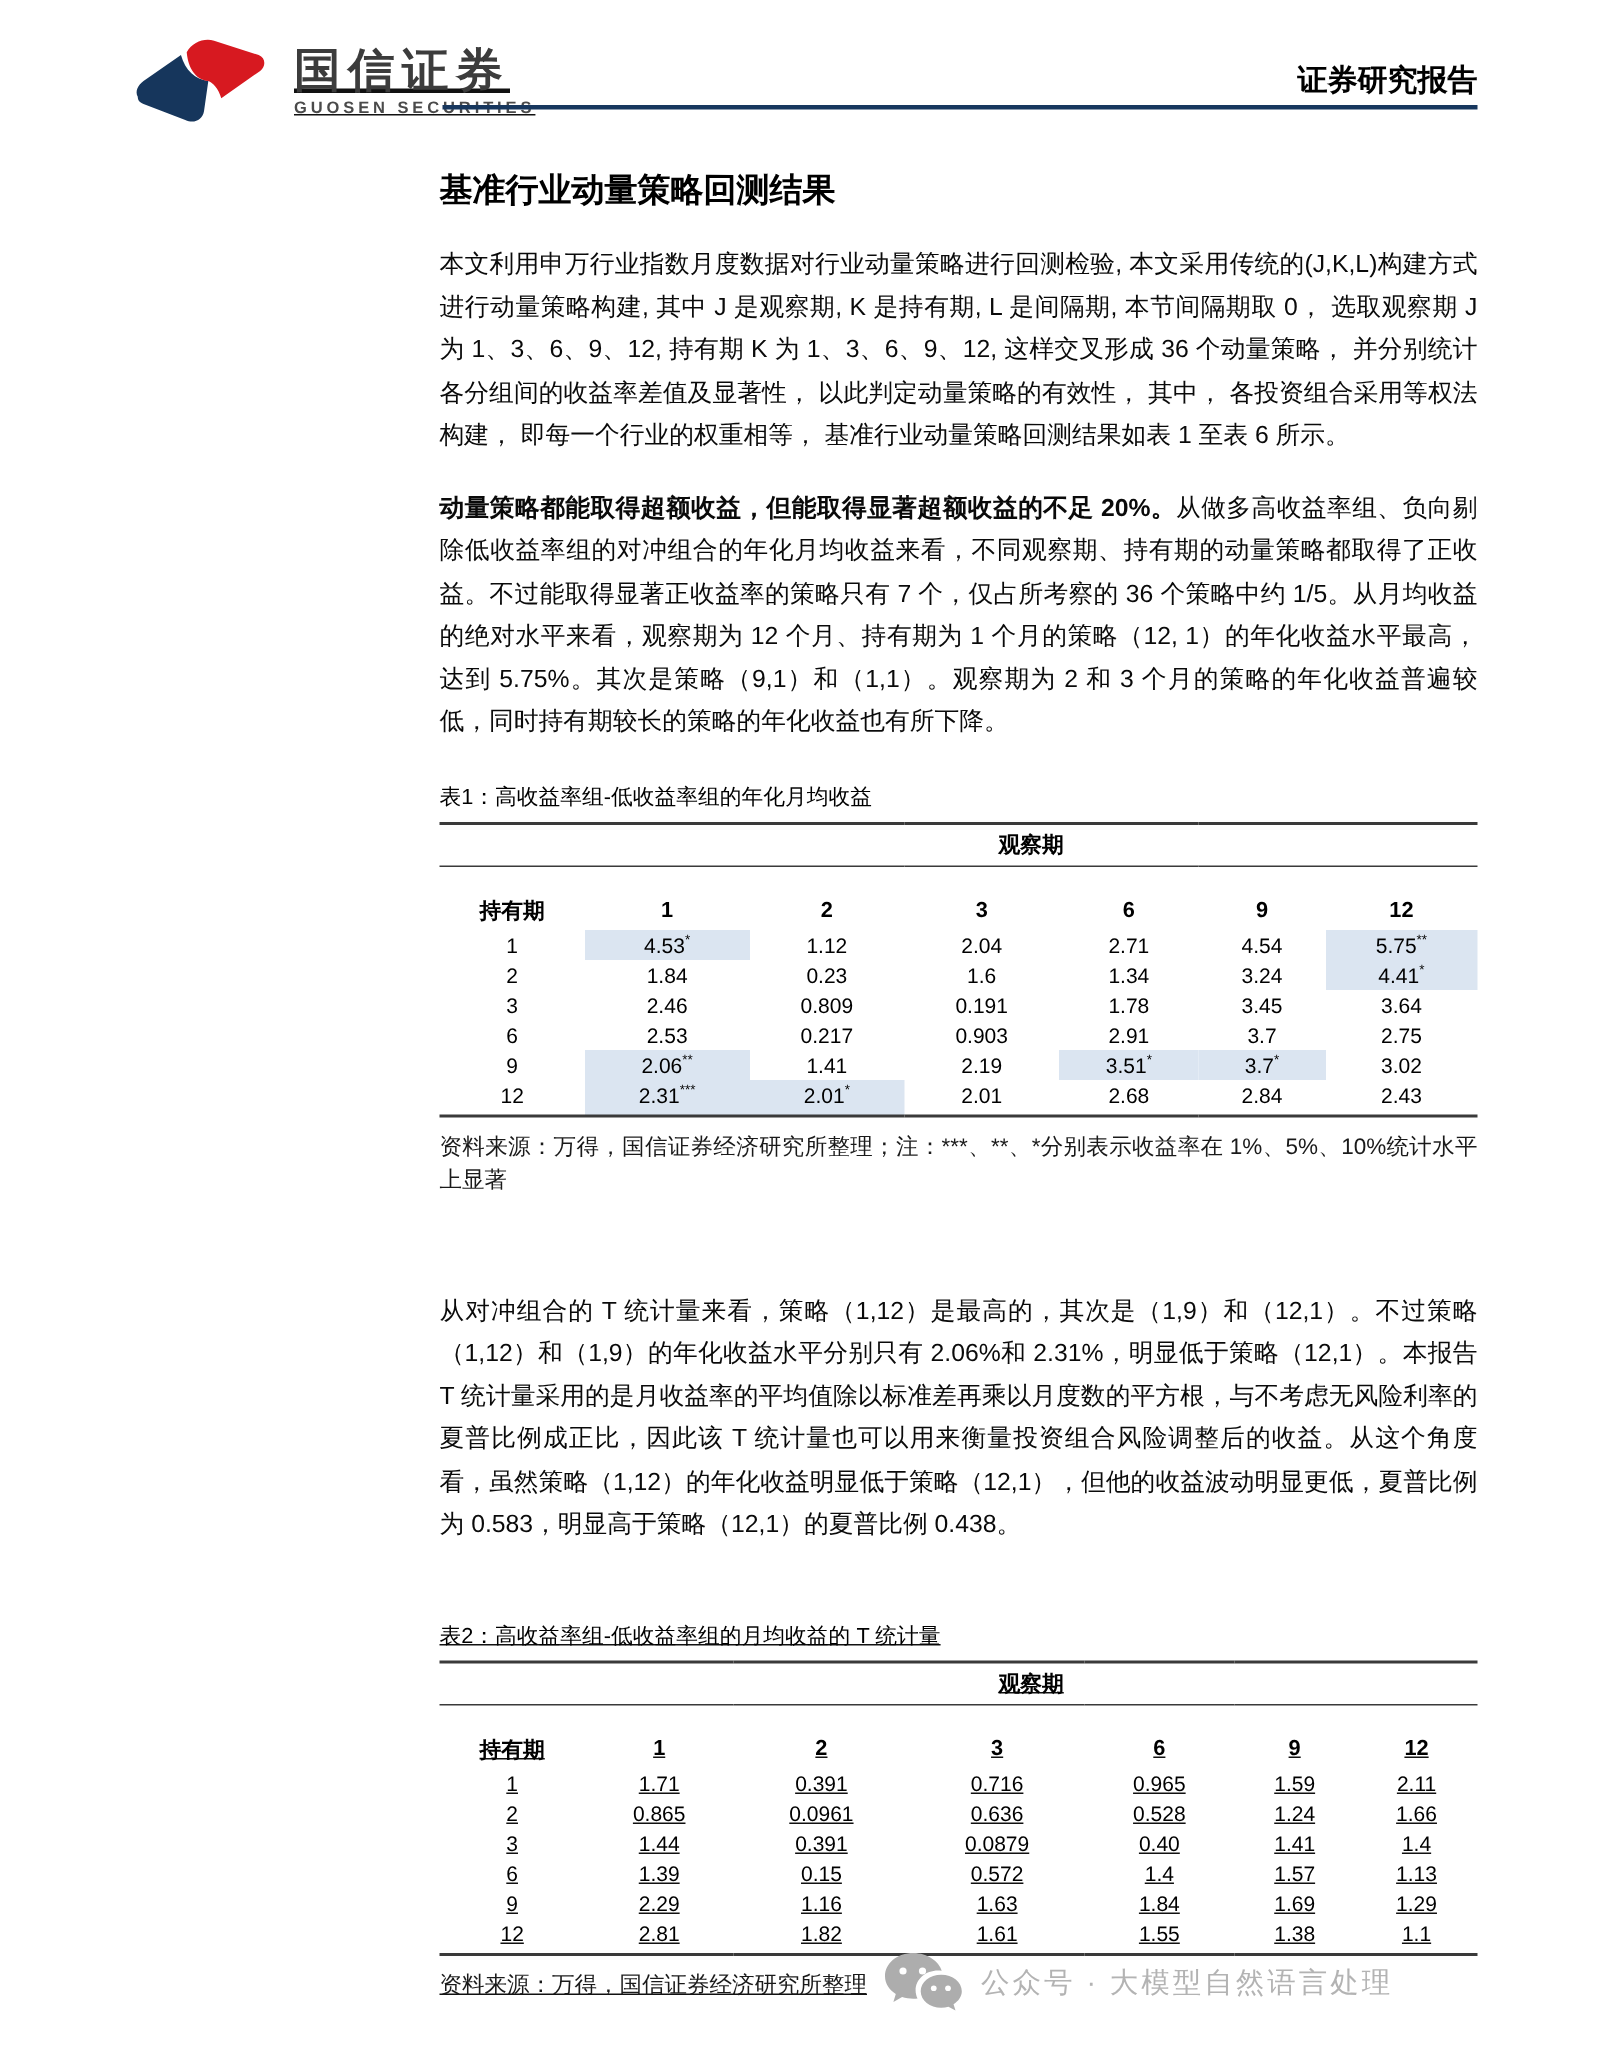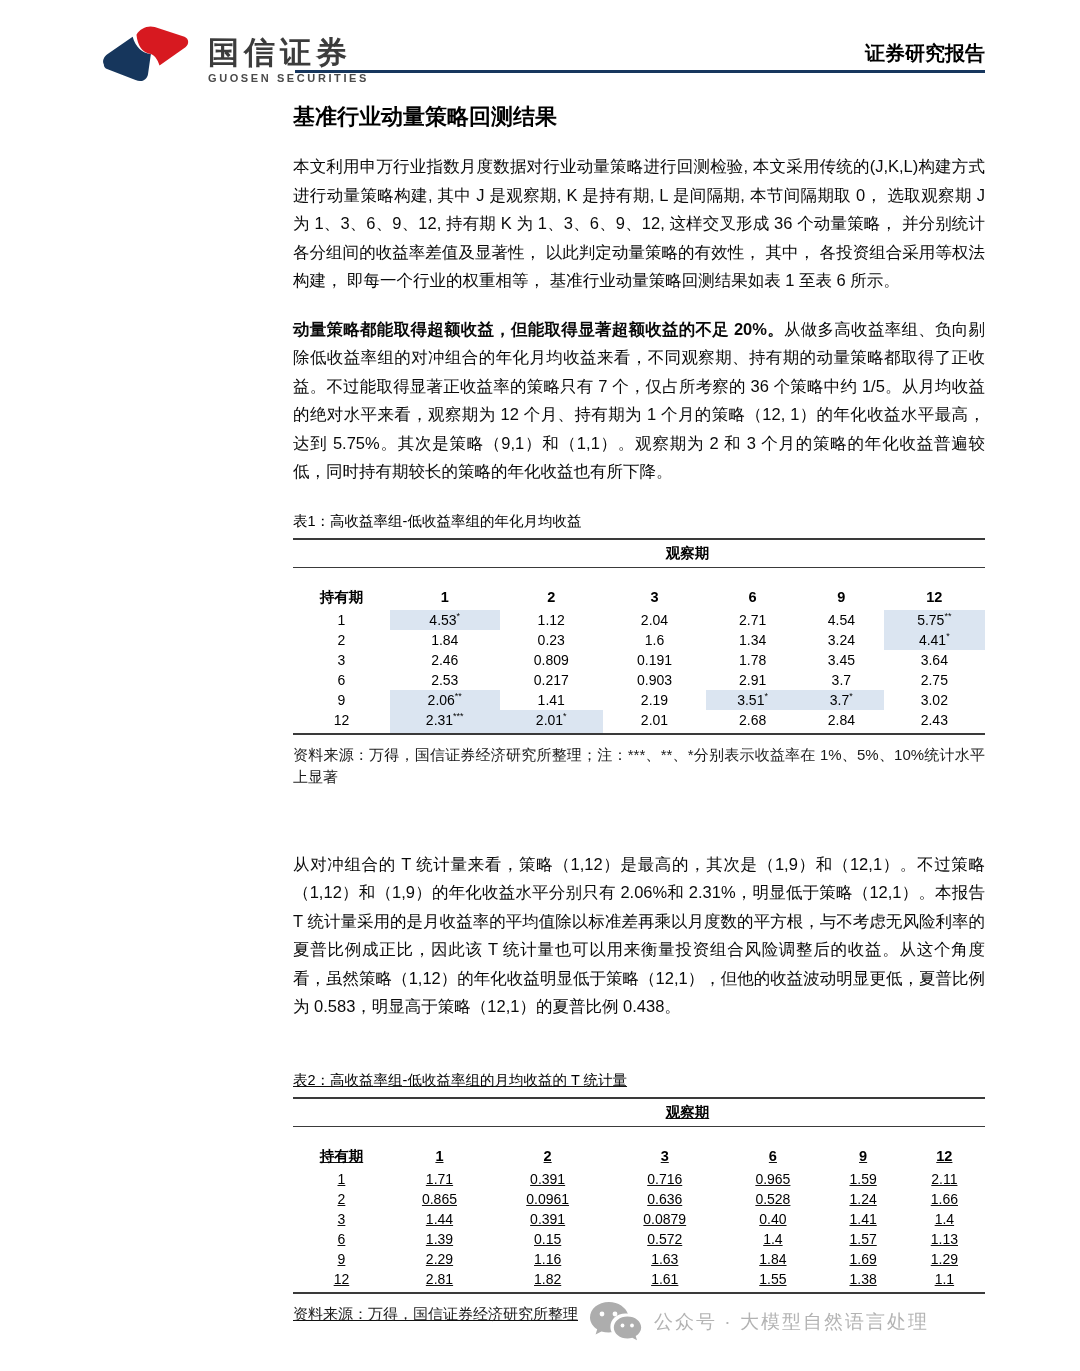--- a/index.html
+++ b/index.html
@@ -5,30 +5,30 @@
   * { box-sizing: border-box; margin: 0; padding: 0; }
   html, body { background: #ffffff; }
   body {
     width: 1080px; height: 1371px;
     font-family: "Liberation Sans", "DejaVu Sans", sans-serif;
     color: #111; position: relative; overflow: hidden;
   }
   .page { position: absolute; inset: 0; background: #fff; }
 
   
-  .logo { position: absolute; left: 100px; top: 24px; display: flex; align-items: flex-end; gap: 12px; }
+  .logo { position: absolute; left: 88px; top: 24px; display: flex; align-items: center; gap: 12px; text-decoration: underline; }
   .logo-icon svg { display: block; }
   .logo-texts { display: flex; flex-direction: column; }
   .logo-cn { font-size: 31px; font-weight: bold; color: #3c3c3c; letter-spacing: 5px; line-height: 34px; }
   .logo-en { font-size: 11px; font-weight: bold; color: #4a4a4a; letter-spacing: 2.6px; margin-top: 2px; }
   .report-type { position: absolute; right: 95px; top: 40px; font-size: 20px; font-weight: bold; color: #000; }
   .header-rule { position: absolute; left: 295px; right: 95px; top: 70px; height: 3px; background: #17375e; }
 
   
-  .content { position: absolute; left: 293px; top: 102px; width: 692px; }
+  .content { position: absolute; left: 293px; top: 112px; width: 692px; }
   .article-title { font-size: 22px; font-weight: bold; line-height: 30px; color: #000; }
   .para { font-size: 16.5px; line-height: 28.5px; text-align: justify; color: #0a0a0a; }
   .para.p1 { margin-top: 20px; }
   .para.p2 { margin-top: 20px; }
   .para.p3 { margin-top: 62px; }
   .bold-lead { font-weight: bold; }
 
   
   .table-block { margin-top: 26px; }
   .table-block.second { margin-top: 50px; text-decoration: underline; }

